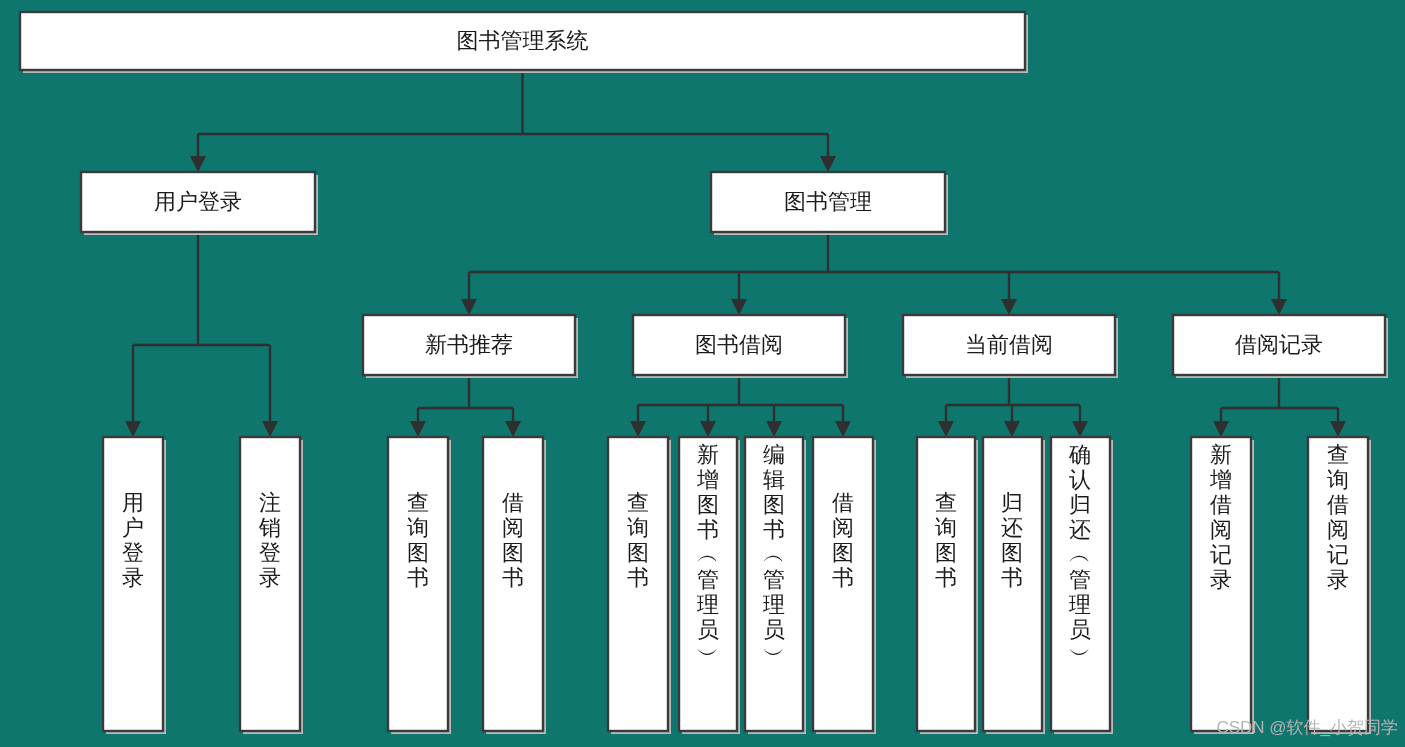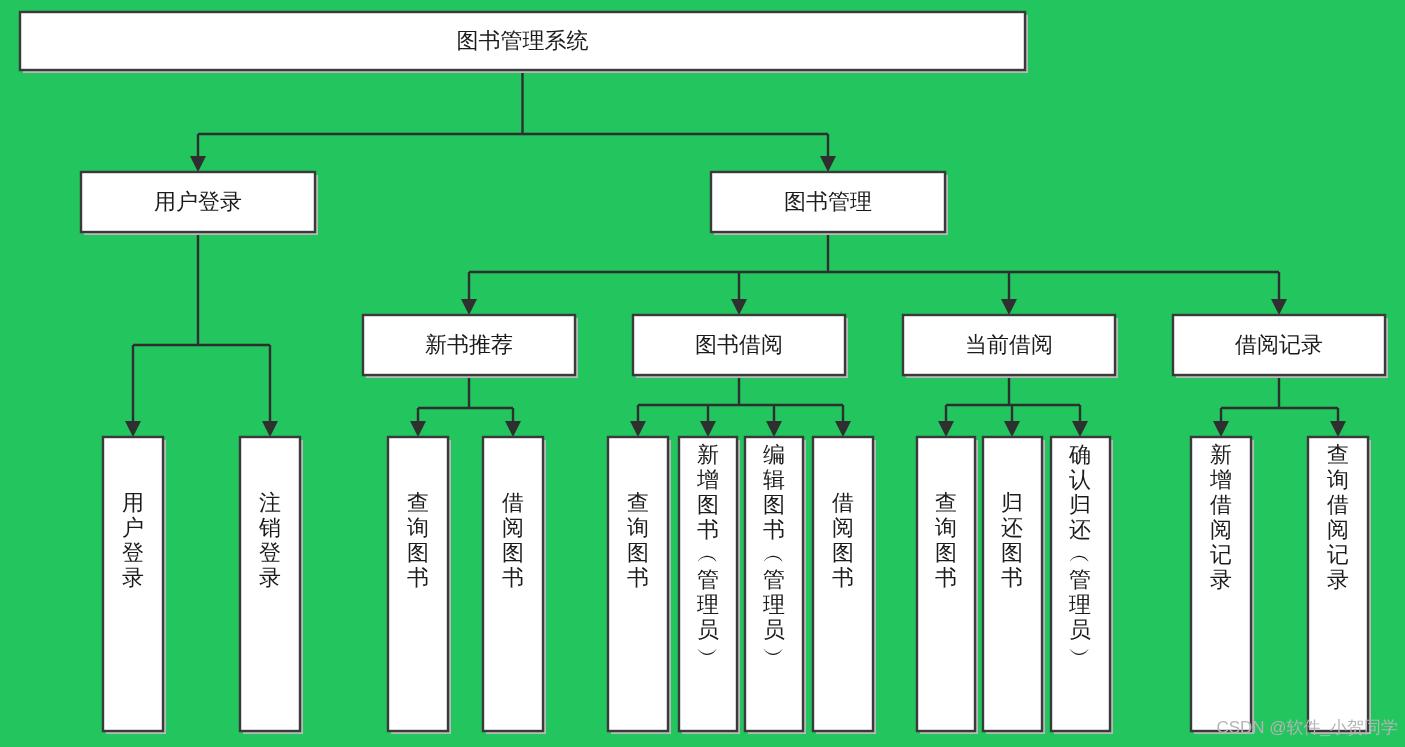--- a/index.html
+++ b/index.html
@@ -8,21 +8,21 @@
     padding: 0;
     background: #ffffff;
   }
   body {
     font-family: "Liberation Sans", "DejaVu Sans", sans-serif;
   }
   #diagram-root {
     position: relative;
     width: 1405px;
     height: 747px;
-    background: #22c55e;
+    background: #0f766e;
     overflow: hidden;
     text-align: right;
   }
   svg.tree-canvas {
     position: absolute;
     left: 0;
     top: 0;
     width: 1405px;
     height: 747px;
     display: block;

